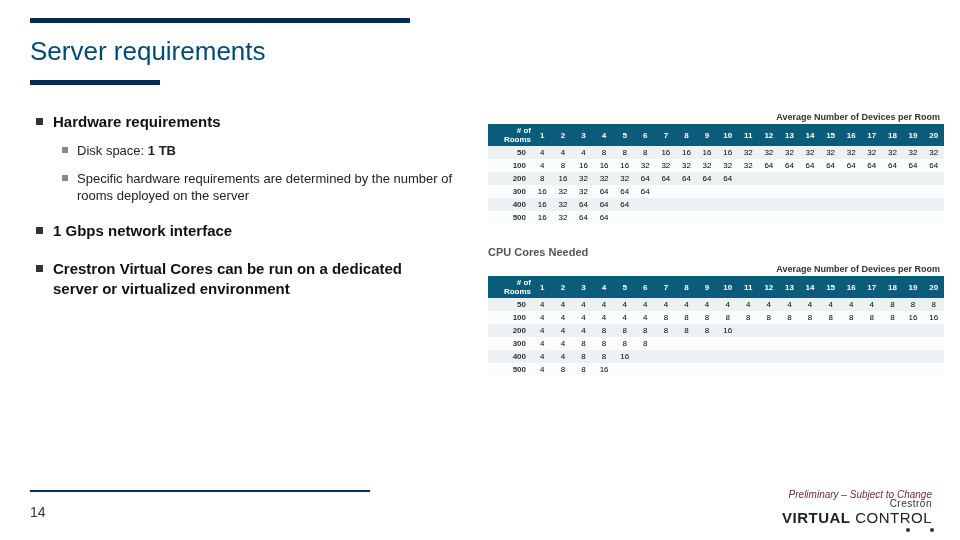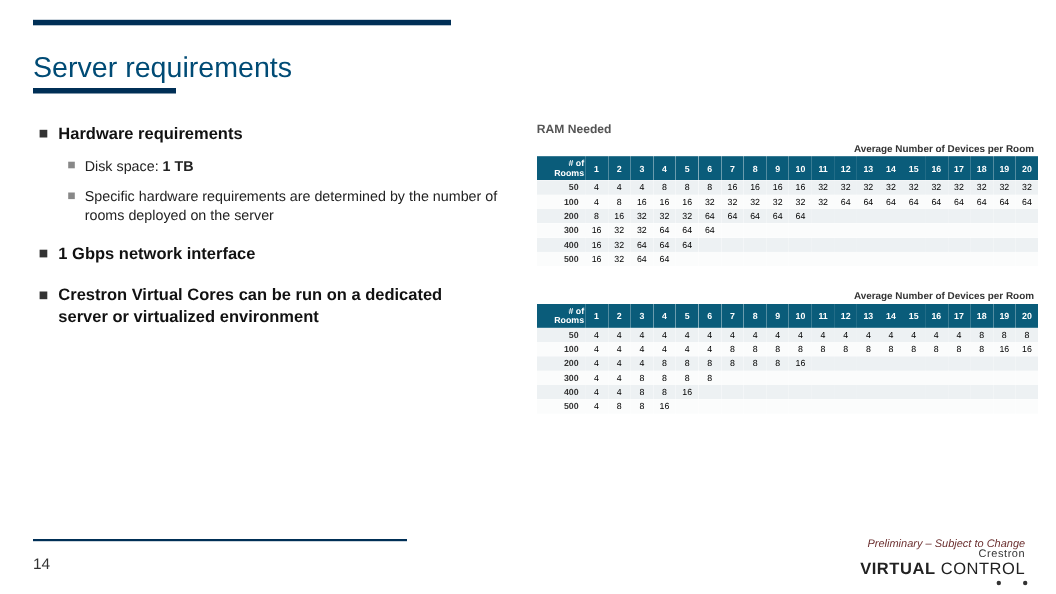--- a/index.html
+++ b/index.html
@@ -14,21 +14,21 @@
   .top-rule {
     position: absolute;
     top: 18px;
     left: 30px;
     width: 380px;
     height: 5px;
     background: #002f56;
   }
   .title {
     position: absolute;
-    top: 46px;
+    top: 36px;
     left: 30px;
     font-size: 26px;
     font-weight: 400;
     color: #004b75;
   }
   .title-underline {
     position: absolute;
     top: 80px;
     left: 30px;
     width: 130px;
@@ -198,21 +198,20 @@
 
   <div class="bullet-lvl1">
     <div class="sq"></div>
     <div class="txt" style="max-width:360px;">Crestron Virtual Cores can be run on a dedicated server or virtualized environment</div>
   </div>
 </div>
 
 <div class="right-col">
 
   <div class="table-block">
-    <div class="table-title">RAM Needed</div>
     <div class="table-sub">Average Number of Devices per Room</div>
     <table id="ram-table">
       <thead>
           <tr id="ram-head">
             <th class="rooms-hdr"># of Rooms</th>
             <th class="col-hdr">1</th>
             <th class="col-hdr">2</th>
             <th class="col-hdr">3</th>
             <th class="col-hdr">4</th>
             <th class="col-hdr">5</th>
@@ -370,20 +369,21 @@
             <td></td>
             <td></td>
             <td></td>
             <td></td>
           </tr>
         </tbody>
     </table>
   </div>
 
   <div class="table-block">
+    <div class="table-title">CPU Cores Needed</div>
     <div class="table-sub">Average Number of Devices per Room</div>
     <table id="cpu-table">
       <thead>
           <tr id="cpu-head">
             <th class="rooms-hdr"># of Rooms</th>
             <th class="col-hdr">1</th>
             <th class="col-hdr">2</th>
             <th class="col-hdr">3</th>
             <th class="col-hdr">4</th>
             <th class="col-hdr">5</th>

